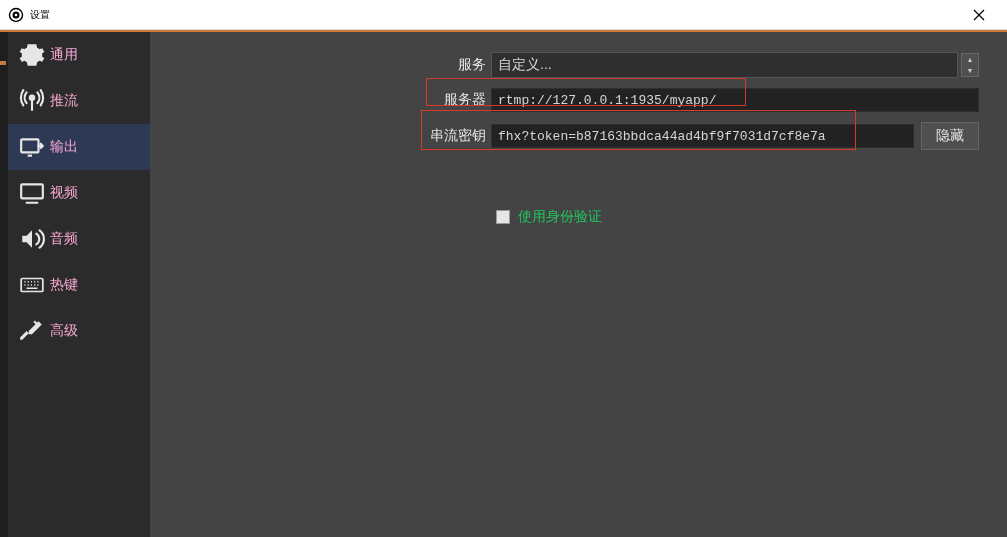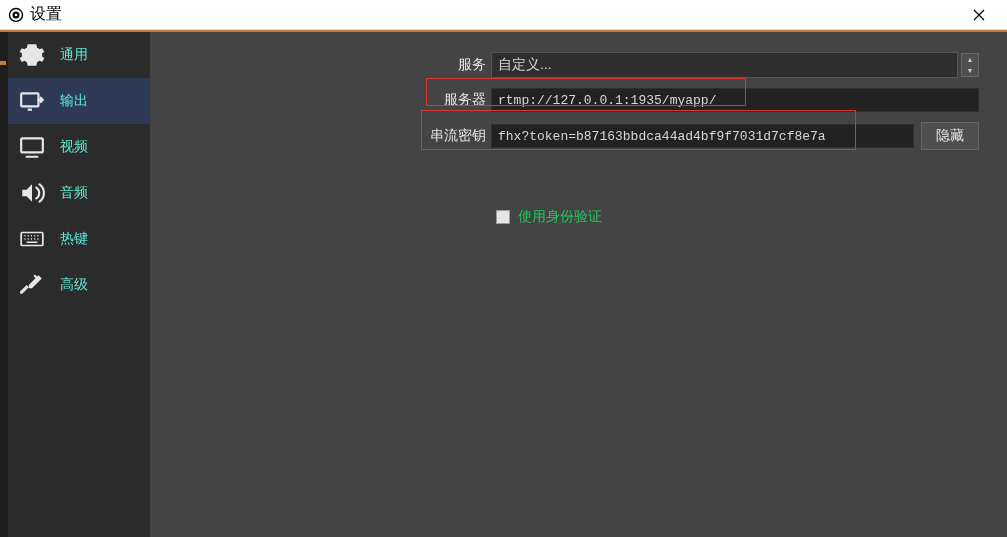--- a/index.html
+++ b/index.html
@@ -17,21 +17,21 @@
       display: flex;
       align-items: center;
       padding: 0 8px;
       border-bottom: 1px solid #ddd;
     }
     .titlebar-icon {
       width: 16px; height: 16px;
       margin-right: 6px;
       display: inline-flex; align-items: center; justify-content: center;
     }
-    .titlebar-title { color: #000; font-size: 16px; flex: 1; }
+    .titlebar-title { color: #000; font-size: 10px; flex: 1; }
     .titlebar-close {
       width: 40px; height: 30px;
       display: flex; align-items: center; justify-content: center;
       color: #000; font-size: 18px;
       cursor: pointer;
     }
     .main {
       display: flex;
       height: calc(100% - 30px);
       background: #444444;
@@ -41,23 +41,23 @@
       width: 142px;
       background: #2b2b2b;
       display: flex;
       flex-direction: column;
     }
     .sidebar-item {
       display: flex;
       align-items: center;
       height: 46px;
       padding: 0 10px;
-      color: #5eead4;
+      color: #f9a8d4;
       cursor: pointer;
-      gap: 14px;
+      gap: 4px;
     }
     .sidebar-item.selected {
       background: #2e3a55;
     }
     .sidebar-item .icon {
       width: 28px; height: 28px;
       display: flex; align-items: center; justify-content: center;
       color: #e6e6e6;
     }
     .content {
@@ -178,20 +178,31 @@
 
     <div class="sidebar-item">
       <span class="icon">
         <svg width="26" height="26" viewBox="0 0 24 24" fill="#e6e6e6">
             <path d="M12 8a4 4 0 100 8 4 4 0 000-8zm9.4 4a7.5 7.5 0 00-.1-1.3l2.1-1.6-2-3.4-2.5 1a7.6 7.6 0 00-2.2-1.3L16 2H8l-.7 3.4a7.6 7.6 0 00-2.2 1.3l-2.5-1-2 3.4 2.1 1.6a7.5 7.5 0 000 2.6L.6 15l2 3.4 2.5-1a7.6 7.6 0 002.2 1.3L8 22h8l.7-3.4a7.6 7.6 0 002.2-1.3l2.5 1 2-3.4-2.1-1.6c.1-.4.1-.9.1-1.3z"></path>
           </svg>
       </span>
       <span>通用</span>
     </div>
 
+    <div class="sidebar-item">
+      <span class="icon">
+        <svg width="26" height="26" viewBox="0 0 24 24" fill="none" stroke="#e6e6e6" stroke-width="2">
+            <circle cx="12" cy="9" r="2" fill="#e6e6e6"></circle>
+            <path d="M12 11v10"></path>
+            <path d="M7 4a8 8 0 000 10M17 4a8 8 0 010 10" stroke-linecap="round"></path>
+            <path d="M4 2a12 12 0 000 14M20 2a12 12 0 010 14" stroke-linecap="round"></path>
+          </svg>
+      </span>
+      <span>推流</span>
+    </div>
 
     <div class="sidebar-item selected">
       <span class="icon">
         <svg width="26" height="26" viewBox="0 0 24 24" fill="none" stroke="#e6e6e6" stroke-width="2">
             <rect x="2" y="5" width="16" height="12" rx="1"></rect>
             <path d="M8 20h4"></path>
             <path d="M18 11h4M20 9l2 2-2 2" stroke-linecap="round" stroke-linejoin="round"></path>
           </svg>
       </span>
       <span>输出</span>

